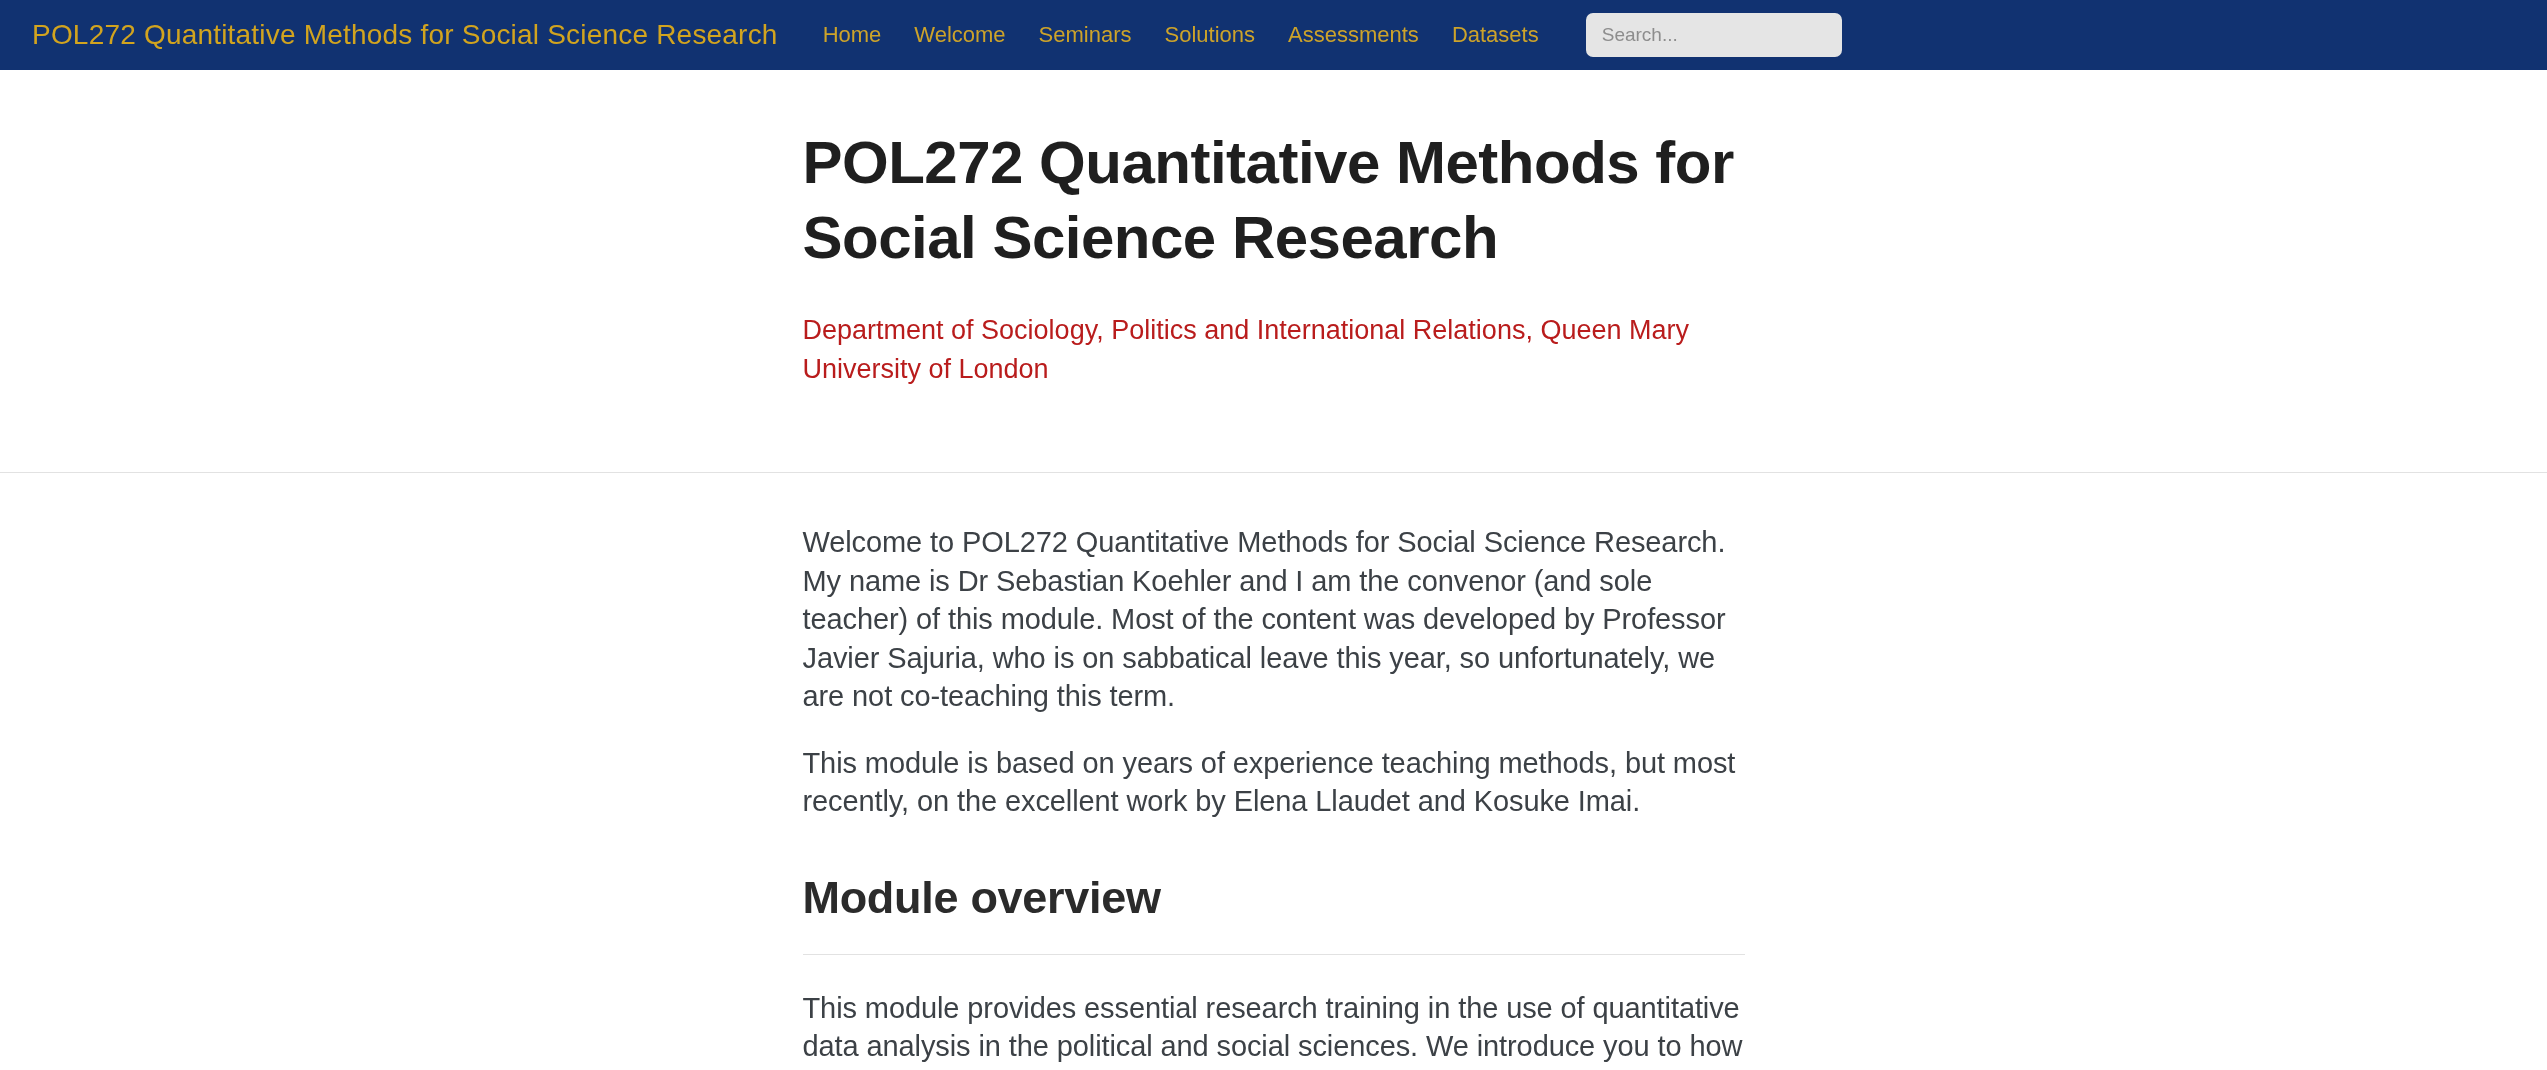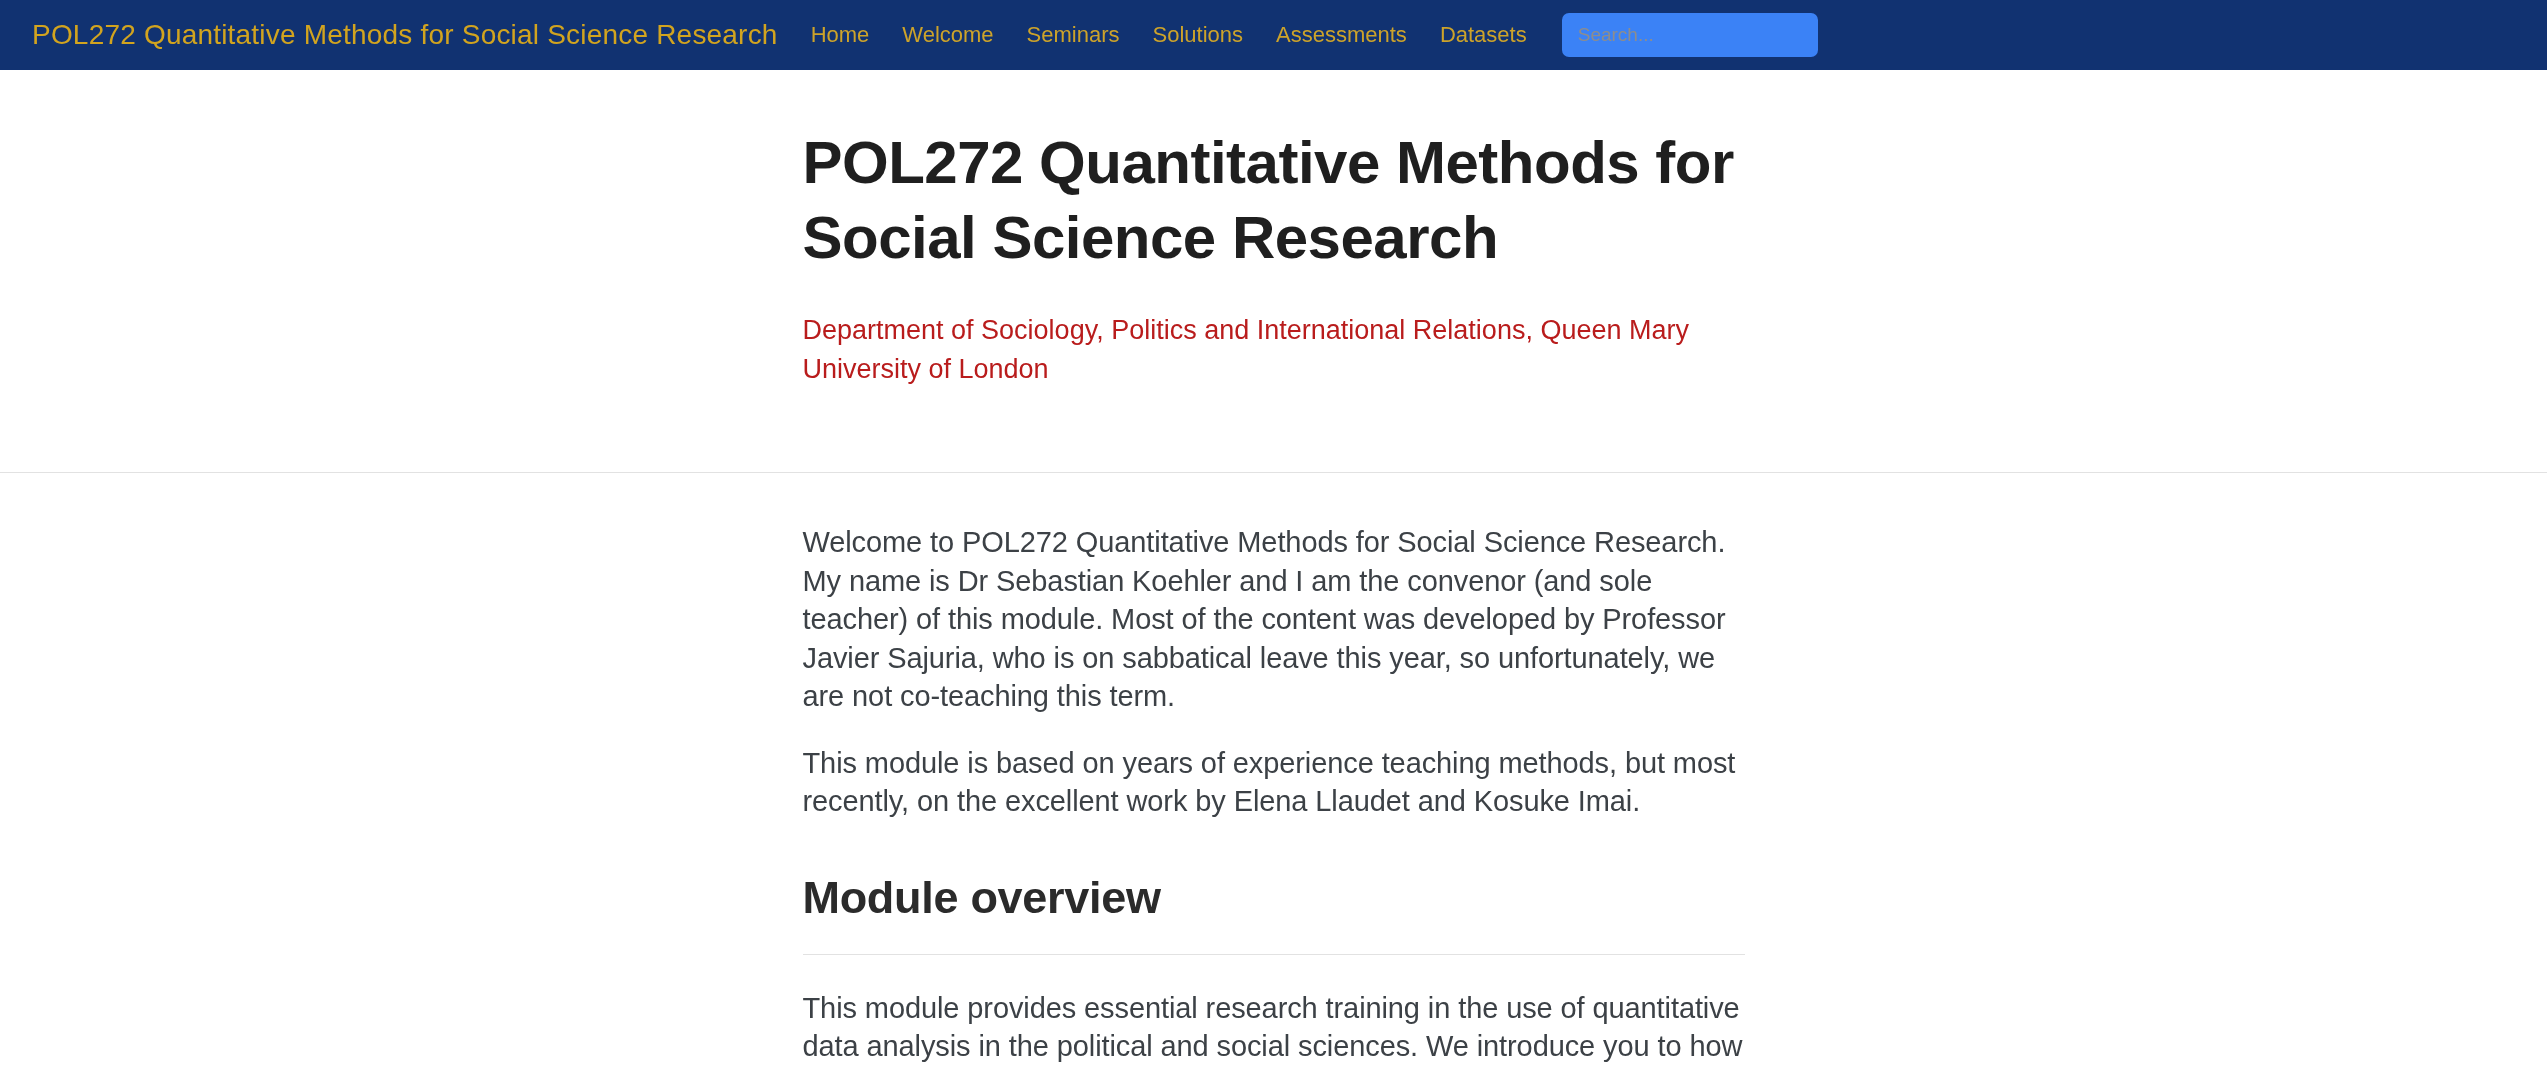--- a/index.html
+++ b/index.html
@@ -1,15 +1,15 @@
 <!DOCTYPE html>
 <html><head>
 <meta charset="utf-8">
 <style>
-  * { box-sizing: border-box; }
+  * { box-sizing: border-box; gap: 12px; }
   html, body { margin: 0; padding: 0; }
   body {
     width: 2547px;
     height: 1070px;
     overflow: hidden;
     background: #ffffff;
     font-family: "Liberation Sans", sans-serif;
   }
 
   
@@ -42,21 +42,21 @@
     font-size: 22px;
     text-decoration: none;
     white-space: nowrap;
   }
   .search {
     width: 256px;
     height: 44px;
     margin-left: 35px;
     border: none;
     border-radius: 7px;
-    background: #3b82f6;
+    background: #e5e5e5;
     padding: 0 16px;
     font-size: 19px;
     font-family: "Liberation Sans", sans-serif;
     color: #333333;
     outline: none;
   }
   .search::placeholder { color: #8d8d8d; }
 
   
   .container {

